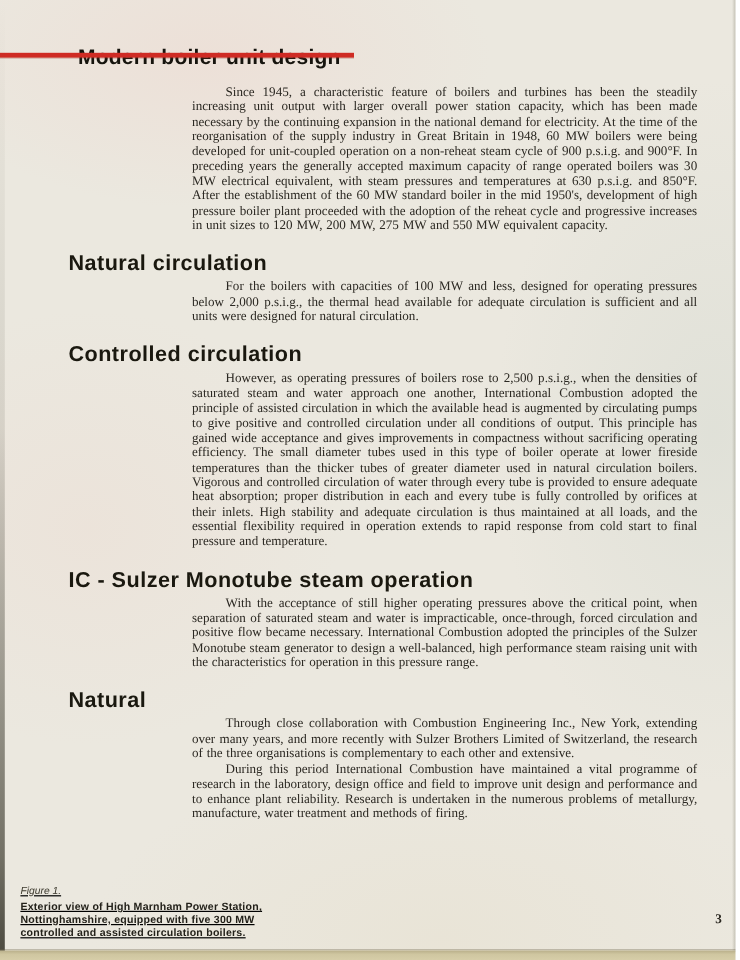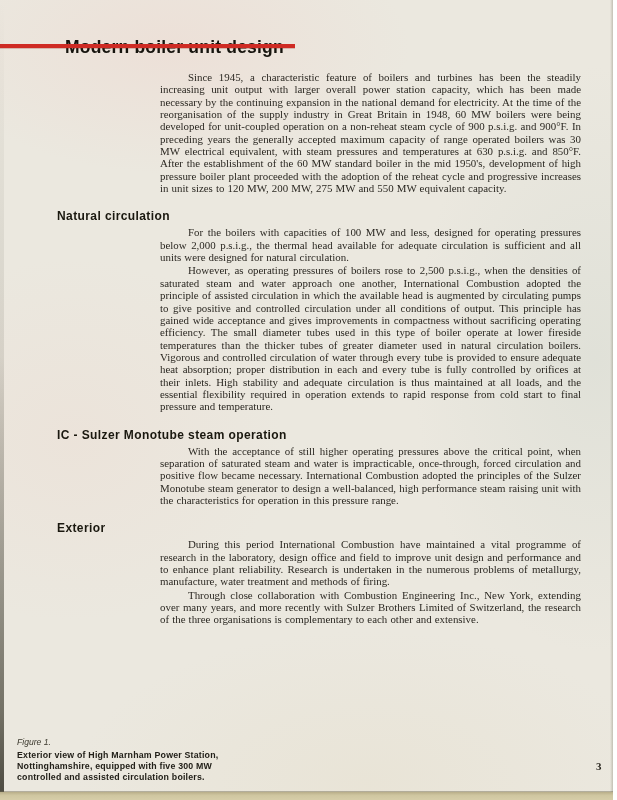--- a/index.html
+++ b/index.html
@@ -59,28 +59,28 @@
     width: 421px;
     font-size: 10.9px; line-height: 12.35px;
     text-align: justify;
     text-indent: 28px;
     word-spacing: 0.4px;
     color: #2b2822;
   }
   .section-heading {
     margin: 15px 0 3px 57px;
     font-family: "Liberation Sans", sans-serif;
-    font-weight: 700; font-size: 12px; letter-spacing: 0.4px;
+    font-weight: 700; font-size: 18px; letter-spacing: 0.4px;
     color: #1a180f;
   }
   .body-par + .body-par { margin-top: 1px; }
 
   
   .figure-block {
-    position: absolute; left: 17px; top: 737px; width: 208px;
+    position: absolute; left: 17px; top: 737px; width: 208px; text-decoration: underline;
   }
   .figure-label {
     font-family: "Liberation Sans", sans-serif;
     font-style: italic; font-size: 8.6px; color: #3c392e;
     margin-bottom: 3px;
   }
   .figure-caption {
     font-family: "Liberation Sans", sans-serif;
     font-weight: 700; font-size: 8.8px; line-height: 10.8px;
     letter-spacing: 0.2px; color: #23211a;
@@ -100,28 +100,29 @@
   <h1 class="title">Modern boiler unit design</h1>
   <div class="red-rule"></div>
 
   <div class="content">
 
     <p class="body-par">Since 1945, a characteristic feature of boilers and turbines has been the steadily increasing unit output with larger overall power station capacity, which has been made necessary by the continuing expansion in the national demand for electricity.  At the time of the reorganisation of the supply industry in Great Britain in 1948, 60 MW boilers were being developed for unit-coupled operation on a non-reheat steam cycle of 900 p.s.i.g. and 900°F.  In preceding years the generally accepted maximum capacity of range operated boilers was 30 MW electrical equivalent, with steam pressures and temperatures at 630 p.s.i.g. and 850°F.  After the establishment of the 60 MW standard boiler in the mid 1950's, development of high pressure boiler plant proceeded with the adoption of the reheat cycle and progressive increases in unit sizes to 120 MW, 200 MW, 275 MW and 550 MW equivalent capacity.</p>
 
     <h2 class="section-heading">Natural circulation</h2>
     <p class="body-par">For the boilers with capacities of 100 MW and less, designed for operating pressures below 2,000 p.s.i.g., the thermal head available for adequate circulation is sufficient and all units were designed for natural circulation.</p>
 
+    <h2 class="section-heading">Controlled circulation</h2>
     <p class="body-par">However, as operating pressures of boilers rose to 2,500 p.s.i.g., when the densities of saturated steam and water approach one another, International Combustion adopted the principle of assisted circulation in which the available head is augmented by circulating pumps to give positive and controlled circulation under all conditions of output.  This principle has gained wide acceptance and gives improvements in compactness without sacrificing operating efficiency.  The small diameter tubes used in this type of boiler operate at lower fireside temperatures than the thicker tubes of greater diameter used in natural circulation boilers.  Vigorous and controlled circulation of water through every tube is provided to ensure adequate heat absorption; proper distribution in each and every tube is fully controlled by orifices at their inlets.  High stability and adequate circulation is thus maintained at all loads, and the essential flexibility required in operation extends to rapid response from cold start to final pressure and temperature.</p>
 
     <h2 class="section-heading">IC - Sulzer Monotube steam operation</h2>
     <p class="body-par">With the acceptance of still higher operating pressures above the critical point, when separation of saturated steam and water is impracticable, once-through, forced circulation and positive flow became necessary.  International Combustion adopted the principles of the Sulzer Monotube steam generator to design a well-balanced, high performance steam raising unit with the characteristics for operation in this pressure range.</p>
 
-    <h2 class="section-heading">Exterior</h2>
+    <h2 class="section-heading">Natural</h2>
+    <p class="body-par">Through close collaboration with Combustion Engineering Inc., New York, extending over many years, and more recently with Sulzer Brothers Limited of Switzerland, the research of the three organisations is complementary to each other and extensive.</p>
     <p class="body-par">During this period International Combustion have maintained a vital programme of research in the laboratory, design office and field to improve unit design and performance and to enhance plant reliability.  Research is undertaken in the numerous problems of metallurgy, manufacture, water treatment and methods of firing.</p>
-    <p class="body-par">Through close collaboration with Combustion Engineering Inc., New York, extending over many years, and more recently with Sulzer Brothers Limited of Switzerland, the research of the three organisations is complementary to each other and extensive.</p>
 
   </div>
 
   <div class="figure-block">
     <div class="figure-label">Figure 1.</div>
     <div class="figure-caption">Exterior view of High Marnham Power Station, Nottinghamshire, equipped with five 300 MW controlled and assisted circulation boilers.</div>
   </div>
 
   <div class="page-number">3</div>
 

